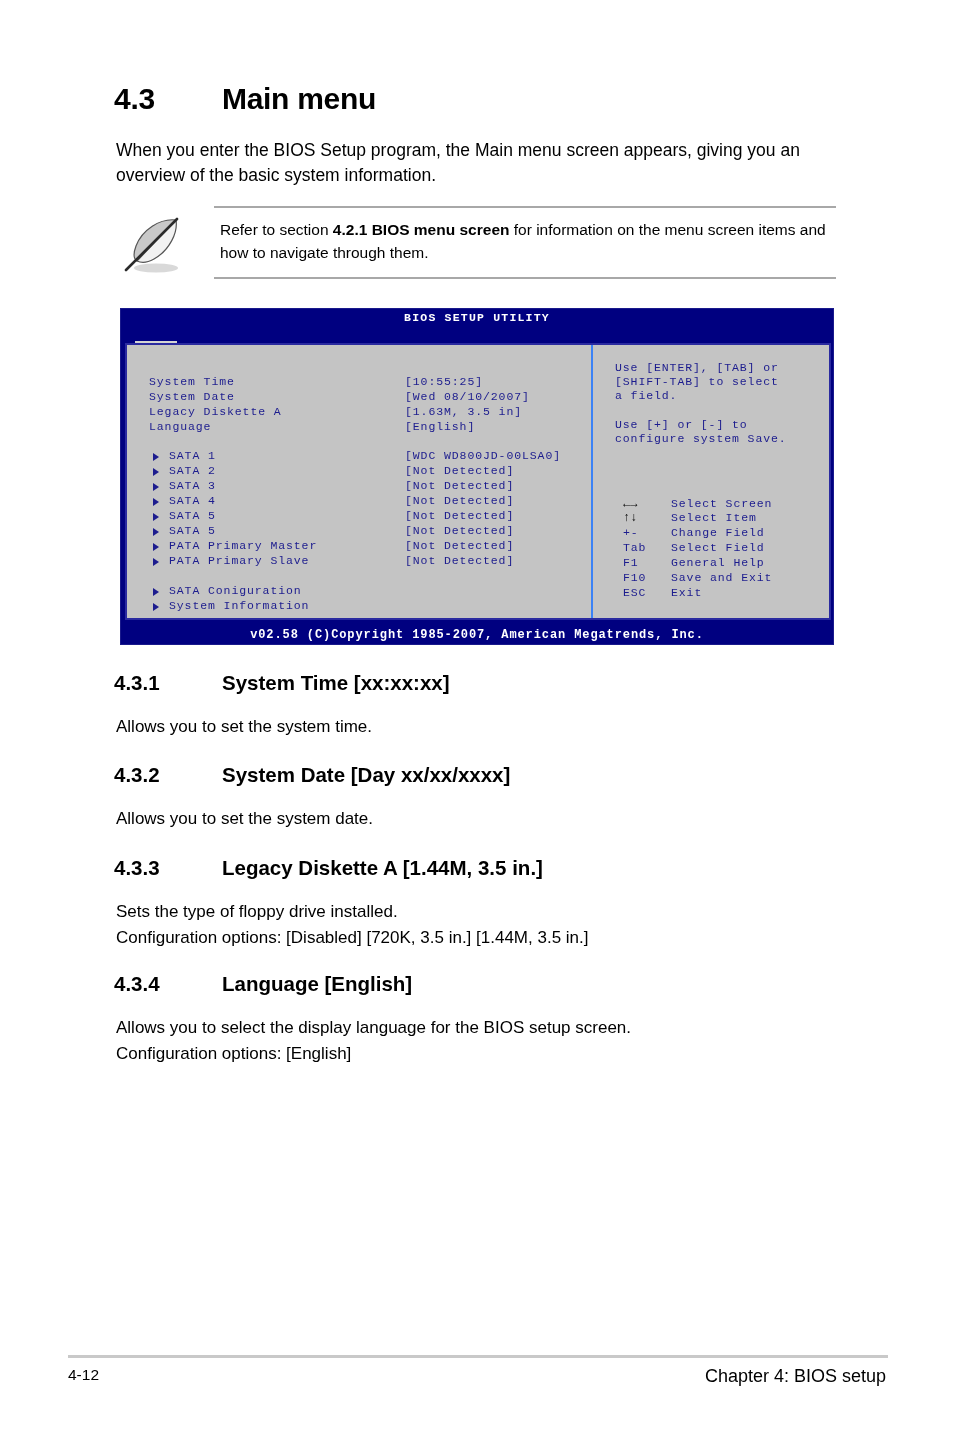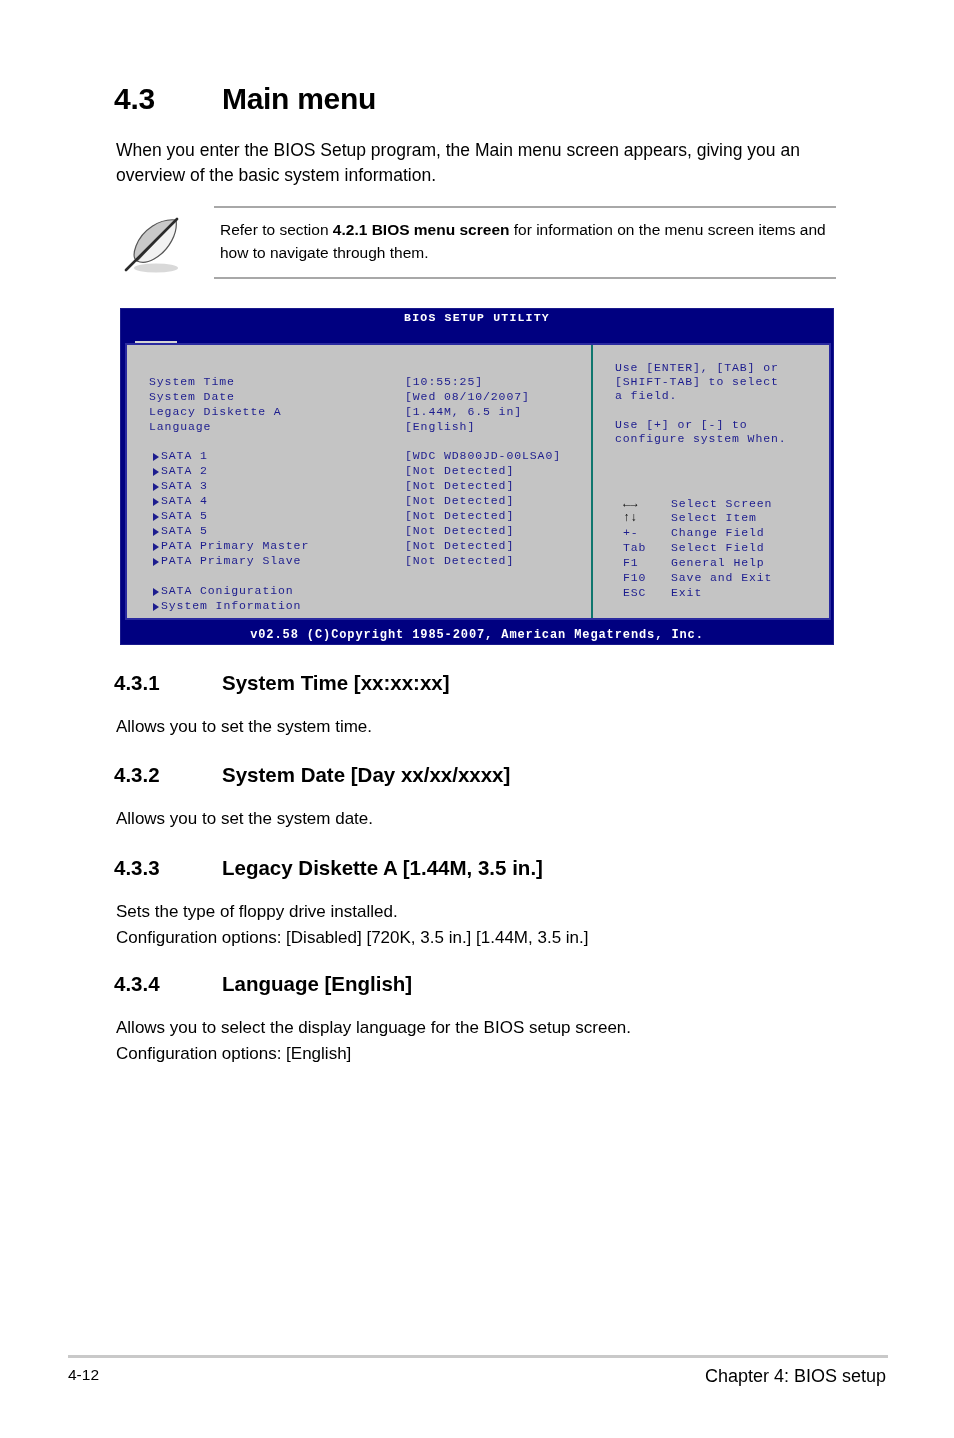--- a/index.html
+++ b/index.html
@@ -66,36 +66,36 @@
 
   .bios-inner {
     position: absolute; left: 4px; top: 34px;
     width: 706px; height: 277px;
     background: #c4c4c4;
     border: 2px solid #2a2aa0;
     display: flex;
   }
   .pane-left {
     width: 466px; height: 100%;
-    border-right: 2px solid #0f766e;
+    border-right: 2px solid #3b82f6;
     position: relative;
   }
   .pane-right {
     flex: 1; height: 100%;
     position: relative;
   }
 
   .row {
     position: absolute; left: 0; width: 100%;
     height: 14.6px; line-height: 14.6px;
     color: #1c1c8e; font-size: 11.5px; letter-spacing: 0.9px;
     white-space: nowrap;
   }
   .row .label { position: absolute; left: 22px; }
-  .row .label.indented { left: 34px; }
+  .row .label.indented { left: 42px; }
   .row .value { position: absolute; left: 278px; }
   .bullet {
     position: absolute; left: 26px; top: 4.4px;
     width: 0; height: 0;
     border-left: 6px solid #1c1c8e;
     border-top: 4px solid transparent;
     border-bottom: 4px solid transparent;
   }
 
   .help-line {
@@ -188,21 +188,21 @@
           <div class="row" style="top: 30px;">
             <span class="label">System Time</span>
             <span class="value">[10:55:25]</span>
           </div>
           <div class="row" style="top: 45px;">
             <span class="label">System Date</span>
             <span class="value">[Wed 08/10/2007]</span>
           </div>
           <div class="row" style="top: 60px;">
             <span class="label">Legacy Diskette A</span>
-            <span class="value">[1.44M, 6.5 in]</span>
+            <span class="value">[1.63M, 3.5 in]</span>
           </div>
           <div class="row" style="top: 75px;">
             <span class="label">Language</span>
             <span class="value">[English]</span>
           </div>
           <div class="row" style="top: 104px;">
             <span class="bullet"></span>
             <span class="label indented">SATA 1</span>
             <span class="value">[WDC WD800JD-00LSA0]</span>
           </div>
@@ -248,21 +248,21 @@
           <div class="row" style="top: 239px;">
             <span class="bullet"></span>
             <span class="label indented">SATA Coniguration</span>
           </div>
         </div>
       <div class="pane-right" id="bios-help">
           <div class="help-line" style="top: 16px;">Use [ENTER], [TAB] or</div>
           <div class="help-line" style="top: 30px;">[SHIFT-TAB] to select</div>
           <div class="help-line" style="top: 44px;">a field.</div>
           <div class="help-line" style="top: 73px;">Use [+] or [-] to</div>
-          <div class="help-line" style="top: 87px;">configure system When.</div>
+          <div class="help-line" style="top: 87px;">configure system Save.</div>
           <div class="key-row" style="top: 152px;">
             <span class="kcap glyph">←→</span>
             <span class="kdesc">Select Screen</span>
           </div>
           <div class="key-row" style="top: 166px;">
             <span class="kcap glyph">↑↓</span>
             <span class="kdesc">Select Item</span>
           </div>
           <div class="key-row" style="top: 181px;">
             <span class="kcap">+-</span>

